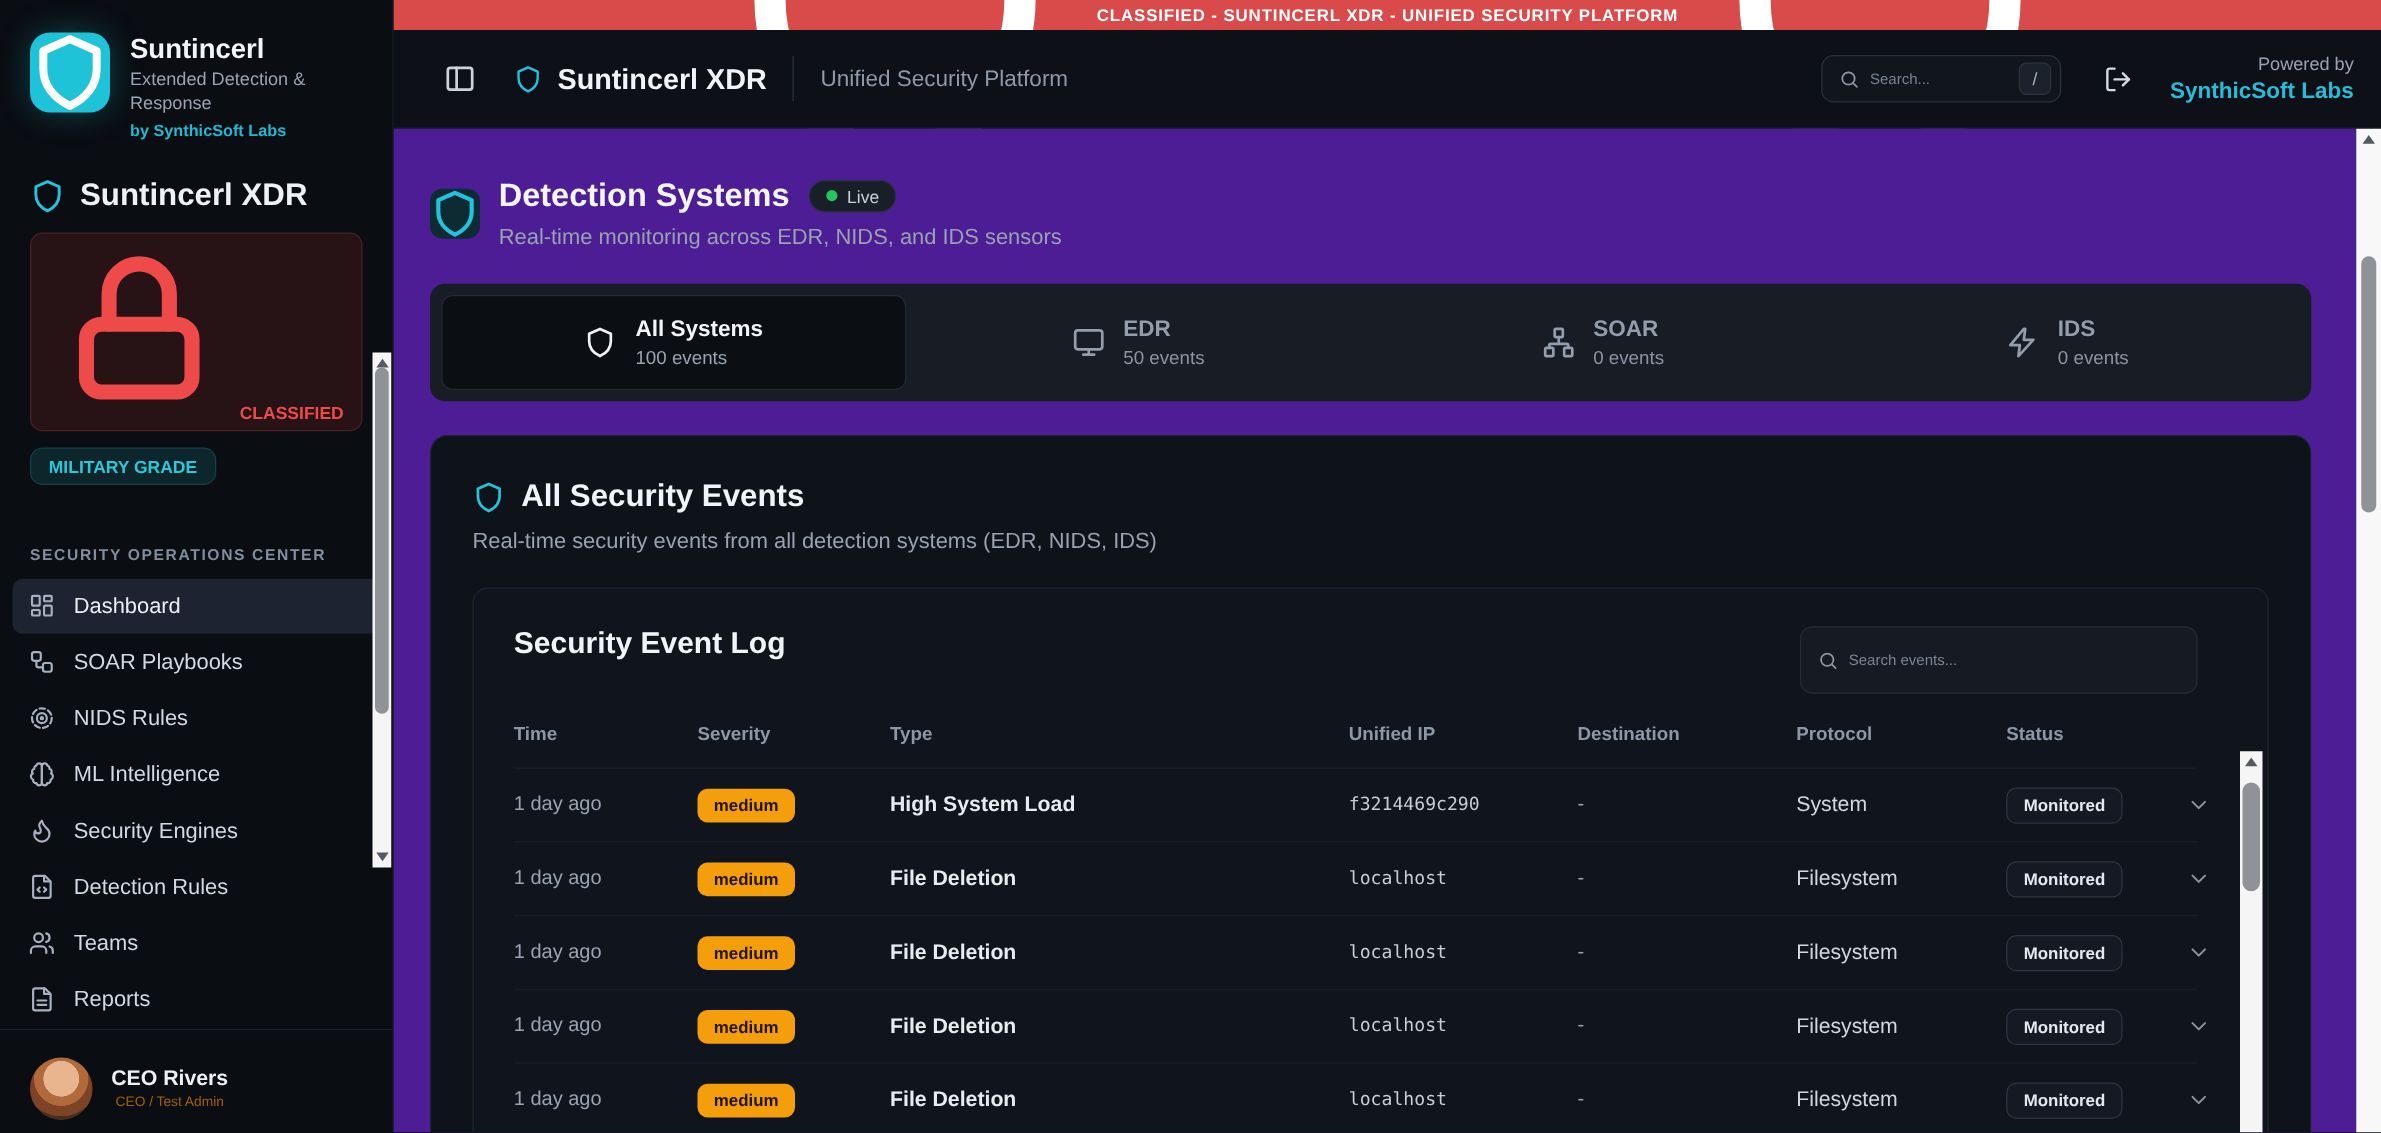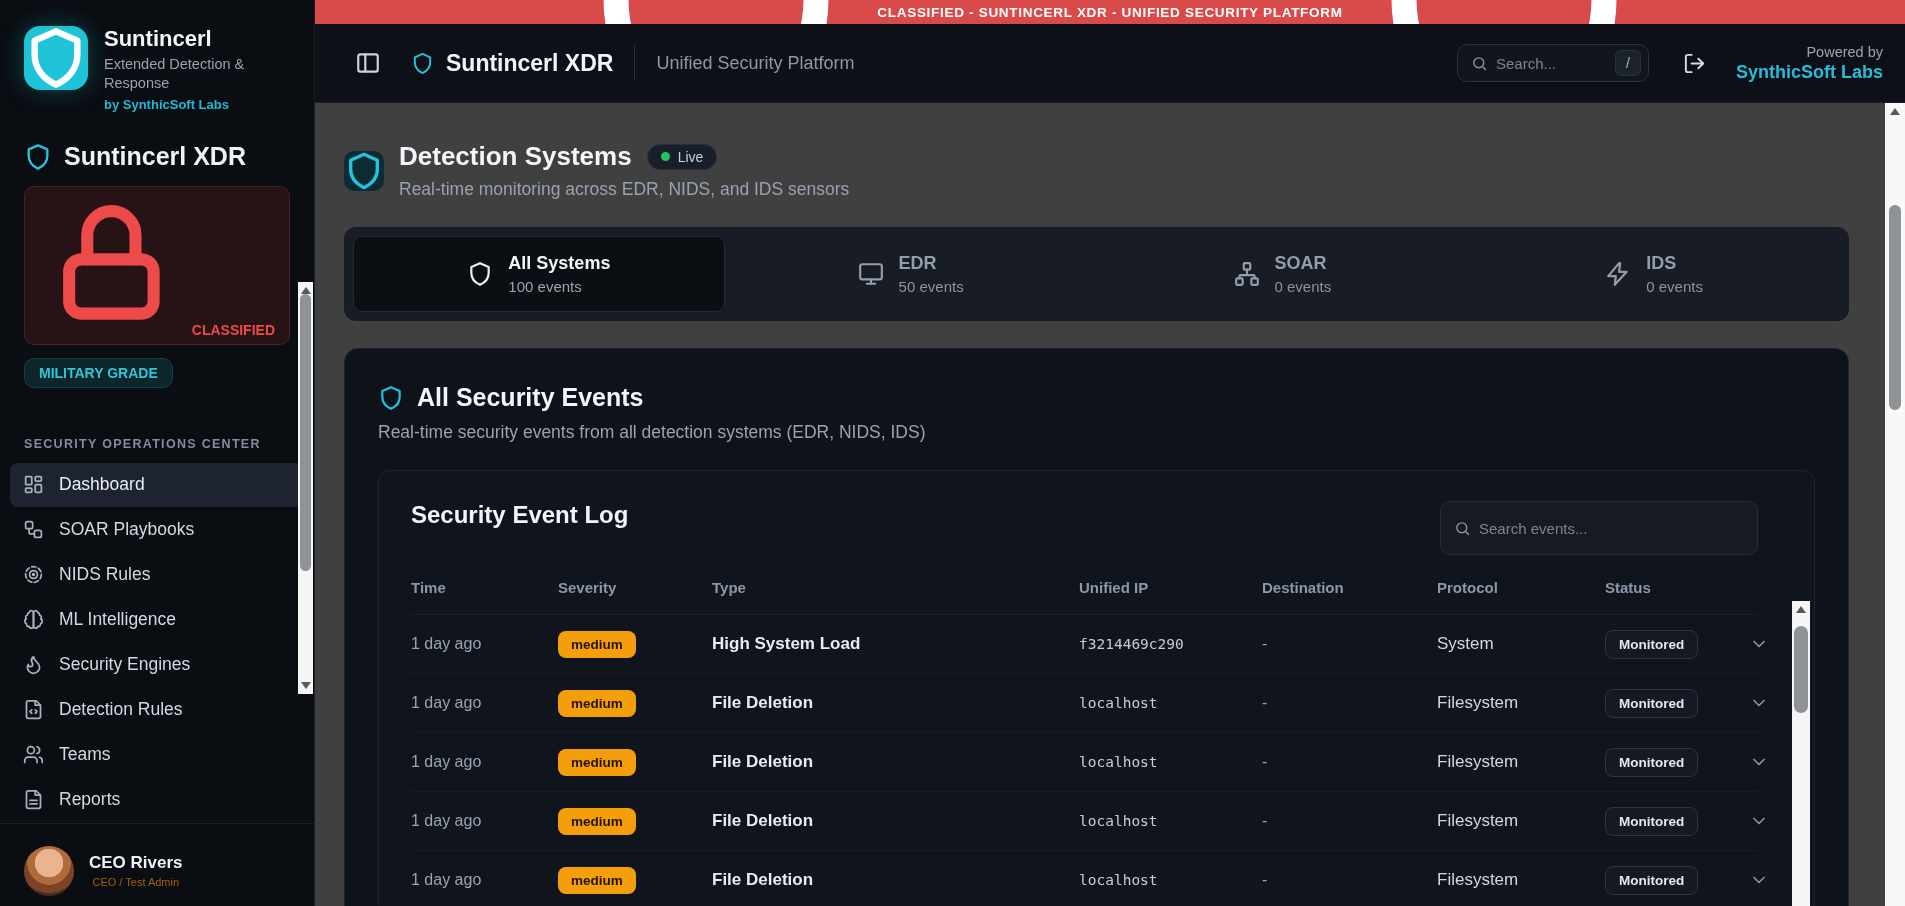--- a/index.html
+++ b/index.html
@@ -71,35 +71,35 @@
   .tb-shield svg { width:23px; height:23px; }
   .tb-title { font-size:23px; font-weight:bold; color:#f1f4f8; }
   .tb-vdiv { width:1px; height:36px; background:#2a303c; margin:0 21px; }
   .tb-subtitle { font-size:18px; color:#8e98a8; }
   .tb-right { margin-left:auto; display:flex; align-items:center; }
   .searchbox { width:192px; height:38px; border:1px solid #2b313d; border-radius:10px; background:#11151c;
     display:flex; align-items:center; padding:0 7px 0 13px; }
   .searchbox .s-icon { width:17px; height:17px; color:#8b94a3; display:flex; flex-shrink:0; }
   .searchbox .s-icon svg { width:17px; height:17px; }
   .searchbox input { flex:1; min-width:0; background:transparent; border:none; outline:none;
-    color:#c6cdd8; font-size:15px; padding:0 8px; font-family:"Liberation Sans", sans-serif; }
+    color:#c6cdd8; font-size:12px; padding:0 8px; font-family:"Liberation Sans", sans-serif; }
   .searchbox input::placeholder { color:#7b8494; }
   .kbd { width:26px; height:26px; background:#1c222c; border:1px solid #2c323e; border-radius:6px;
     color:#aab2c0; font-size:14px; display:flex; align-items:center; justify-content:center; flex-shrink:0; }
   .logout-btn { width:23px; height:23px; color:#d6dbe3; margin:0 30px 0 34px; cursor:pointer; display:flex; }
   .logout-btn svg { width:23px; height:23px; }
   .powered { text-align:right; }
   .powered-label { font-size:14.5px; color:#9aa3b2; }
   .powered-brand { font-size:18px; font-weight:bold; color:#29bcd8; margin-top:2px; cursor:pointer; }
 
   .content-wrap { flex:1; position:relative; min-height:0; }
   .page-scrollbar { right:0; top:0; width:20px; height:100%; background:#f8f8f8; }
   .page-scrollbar .sb-thumb { top:102px; height:205px; left:4px; right:4px; }
   .content { position:absolute; left:0; right:20px; top:0; bottom:0; overflow:hidden;
-    padding:38px 36px 0 29px; background:#404040; }
+    padding:38px 36px 0 29px; background:#4c1d95; }
 
   .page-head { display:flex; gap:15px; }
   .ph-iconbox { width:40px; height:40px; border-radius:10px; background:#0e2b33; color:#23c3dd;
     display:flex; align-items:center; justify-content:center; align-self:center; flex-shrink:0; }
   .ph-iconbox svg { width:23px; height:23px; }
   .ph-titlerow { display:flex; align-items:center; gap:15px; }
   .page-title { font-size:26px; font-weight:bold; color:#f2f5f9; }
   .live-pill { display:flex; align-items:center; gap:8px; background:#191f29; border:1px solid #2a303c;
     border-radius:999px; padding:4px 13px; }
   .live-dot { width:9px; height:9px; border-radius:50%; background:#23c55e; }

